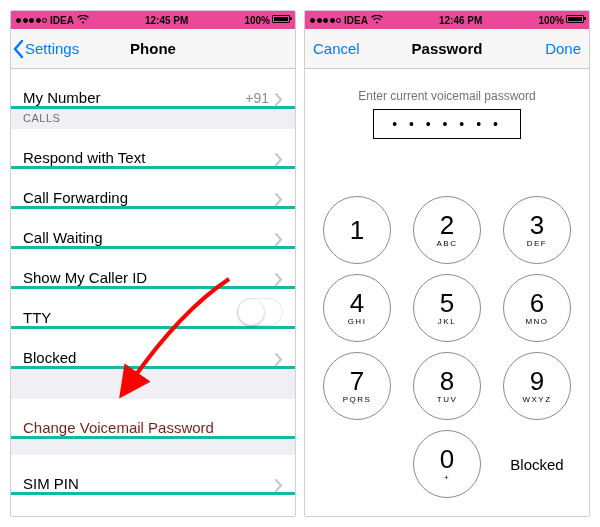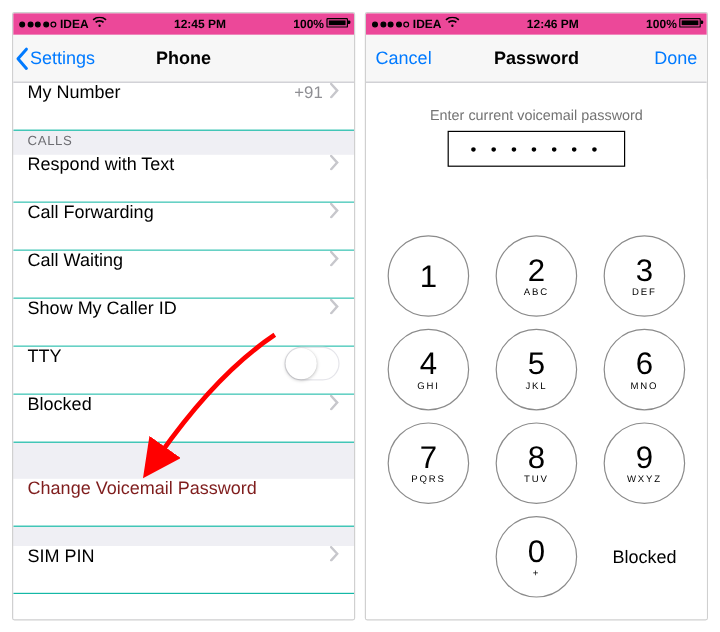--- a/index.html
+++ b/index.html
@@ -14,21 +14,21 @@
   .bat-body{width:18px;height:8px;border:1px solid #000;border-radius:1px;position:relative}
   .bat-body::after{content:"";position:absolute;right:-3px;top:1.5px;width:2px;height:3px;background:#000;border-radius:0 1px 1px 0}
   .bat-fill{position:absolute;left:1px;top:1px;bottom:1px;right:1px;background:#000}
   .nav-bar{height:40px;background:#f7f7f7;border-bottom:1px solid #c8c7cc;display:flex;align-items:center;position:relative}
   .nav-bar .back{display:flex;align-items:center;color:#007aff;font-size:15px;padding-left:2px}
   .nav-bar .back svg{width:12px;height:20px}
   .nav-bar .title{position:absolute;left:0;right:0;text-align:center;font-size:15px;font-weight:600;pointer-events:none}
   .nav-bar .left-btn{position:absolute;left:8px;color:#007aff;font-size:15px}
   .nav-bar .right-btn{position:absolute;right:8px;color:#007aff;font-size:15px;font-weight:400}
   .list{flex:1;overflow:hidden}
-  .row{background:#fff;min-height:40px;display:flex;align-items:flex-start;padding:0 12px;border-bottom:1px solid #14b8a6;font-size:15px;position:relative}
+  .row{background:#fff;min-height:40px;display:flex;align-items:flex-end;padding:0 12px;border-bottom:3px solid #14b8a6;font-size:15px;position:relative}
   .row .label{flex:1;color:#000}
   .row .label.blue{color:#7f1d1d}
   .row .detail{color:#8e8e93;font-size:14px;margin-right:6px}
   .row .chev{color:#c7c7cc}
   .row .chev svg{display:block}
   .group-hdr{height:20px;display:flex;align-items:flex-end;padding:0 12px 5px;font-size:11px;color:#6d6d72;letter-spacing:0.5px}
   .gap{height:30px}
   .gap-sm{height:16px}
   .toggle{width:46px;height:28px;border-radius:14px;background:#fff;border:1px solid #e5e5ea;position:relative}
   .toggle .knob{width:26px;height:26px;border-radius:50%;background:#fff;box-shadow:0 1px 3px rgba(0,0,0,0.25),0 0 1px rgba(0,0,0,0.1);position:absolute;left:0;top:0}

